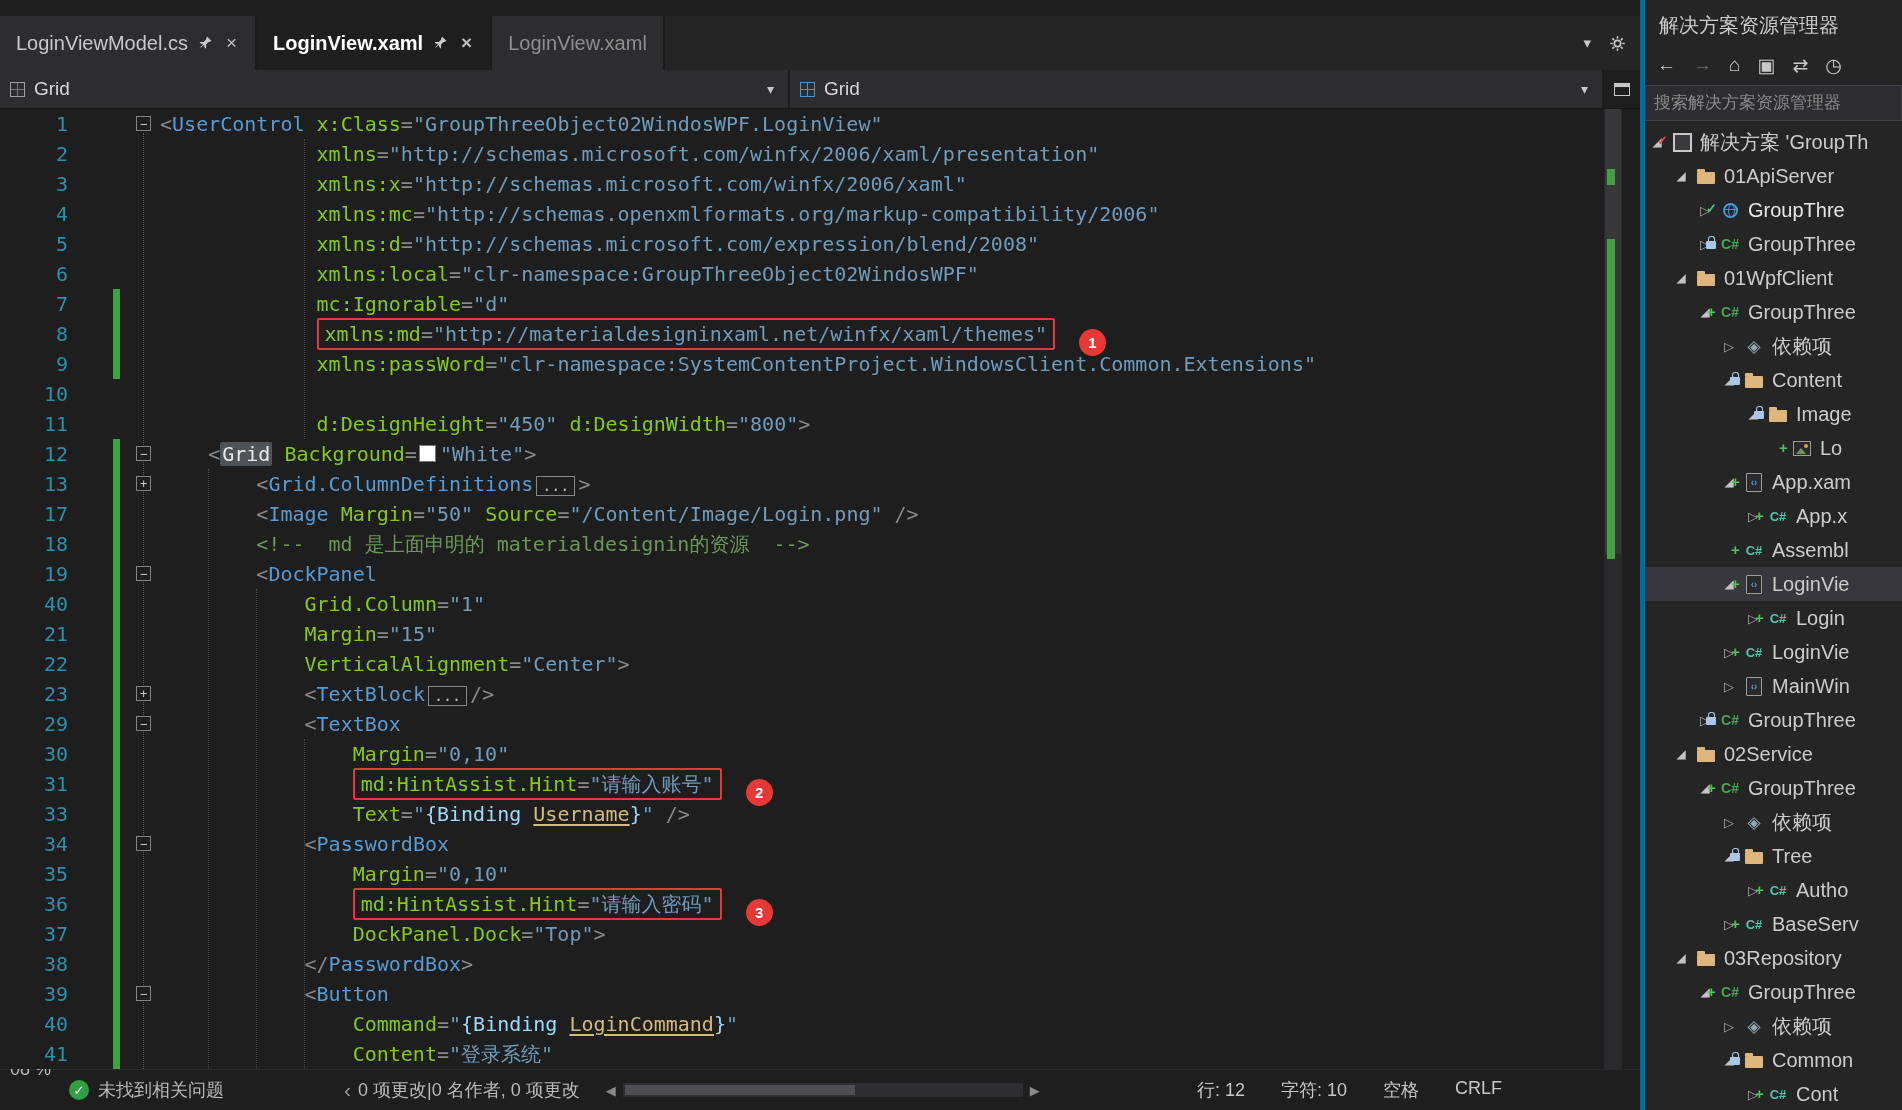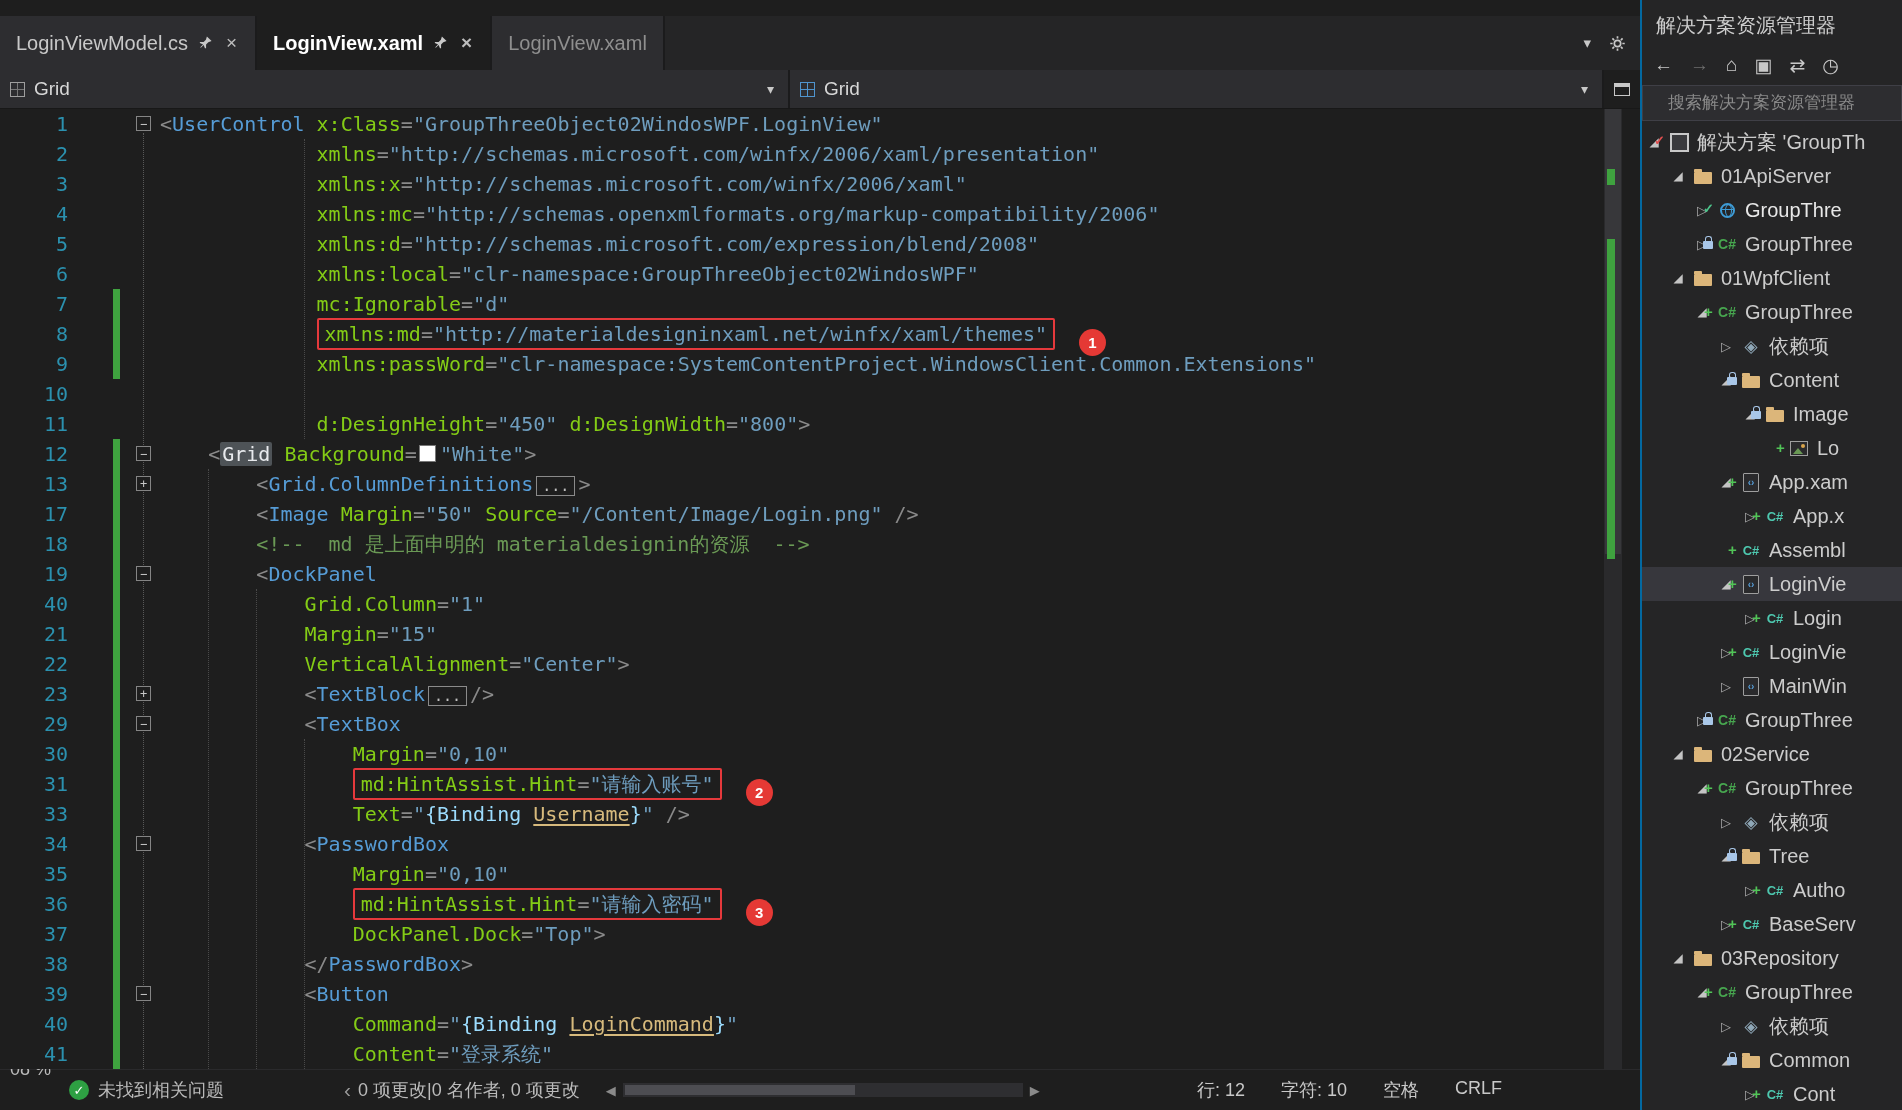--- a/index.html
+++ b/index.html
@@ -76,28 +76,28 @@
                  display:flex;align-items:center;justify-content:center;font-size:13px;}
   #gitinfo{display:flex;align-items:center;gap:7px;margin-left:120px;}
   .chev{color:#9A9A9A;font-size:21px;}
   #hscroll{display:flex;align-items:center;margin-left:26px;}
   .hs-arrow{color:#8A8A8A;font-size:13px;}
   .hs-track{width:400px;height:14px;background:#2E2E31;position:relative;margin:0 7px;}
   .hs-thumb{position:absolute;left:2px;top:2px;bottom:2px;width:230px;background:#4D4D52;}
   #stats{display:flex;gap:36px;margin-left:auto;margin-right:128px;color:#C8C8C8;}
 
   
-  #panel{flex:1;background:#252526;border-left:2px solid #0369a1;display:flex;flex-direction:column;overflow:hidden;}
+  #panel{flex:1;background:#252526;border-left:5px solid #0369a1;display:flex;flex-direction:column;overflow:hidden;}
   #panel-title{height:46px;line-height:50px;padding-left:14px;font-size:20px;color:#CCCCCC;flex:none;}
   #panel-toolbar{height:38px;display:flex;align-items:center;gap:17px;padding-left:12px;font-size:19px;
                  color:#C8C8C8;flex:none;}
   .tool-dim{color:#6E6E6E;}
   #panel-search{height:36px;flex:none;padding:1px 0;}
   #panel-search input{width:100%;height:100%;box-sizing:border-box;background:#2D2D30;
-      border:1px solid #3F3F46;color:#C8C8C8;font-size:17px;padding-left:25px;outline:none;
+      border:1px solid #3F3F46;color:#C8C8C8;font-size:17px;padding-left:8px;outline:none;
       font-family:"Liberation Sans",sans-serif;}
   #panel-search input::placeholder{color:#8A8A8A;}
   #tree{flex:1;overflow:hidden;padding-top:3px;}
   .trow{height:34px;display:flex;align-items:center;font-size:20px;color:#CCCCCC;white-space:nowrap;}
   .trow.sel{background:#37373D;}
   .tind{flex:none;}
   .arrow{width:24px;flex:none;text-align:center;color:#C4C4C4;font-size:12px;}
   .arrow.col{font-size:13px;color:#ABABAB;}
   .icon-wrap{width:26px;flex:none;position:relative;display:flex;align-items:center;justify-content:center;height:100%;}
   .tlabel{margin-left:5px;}

